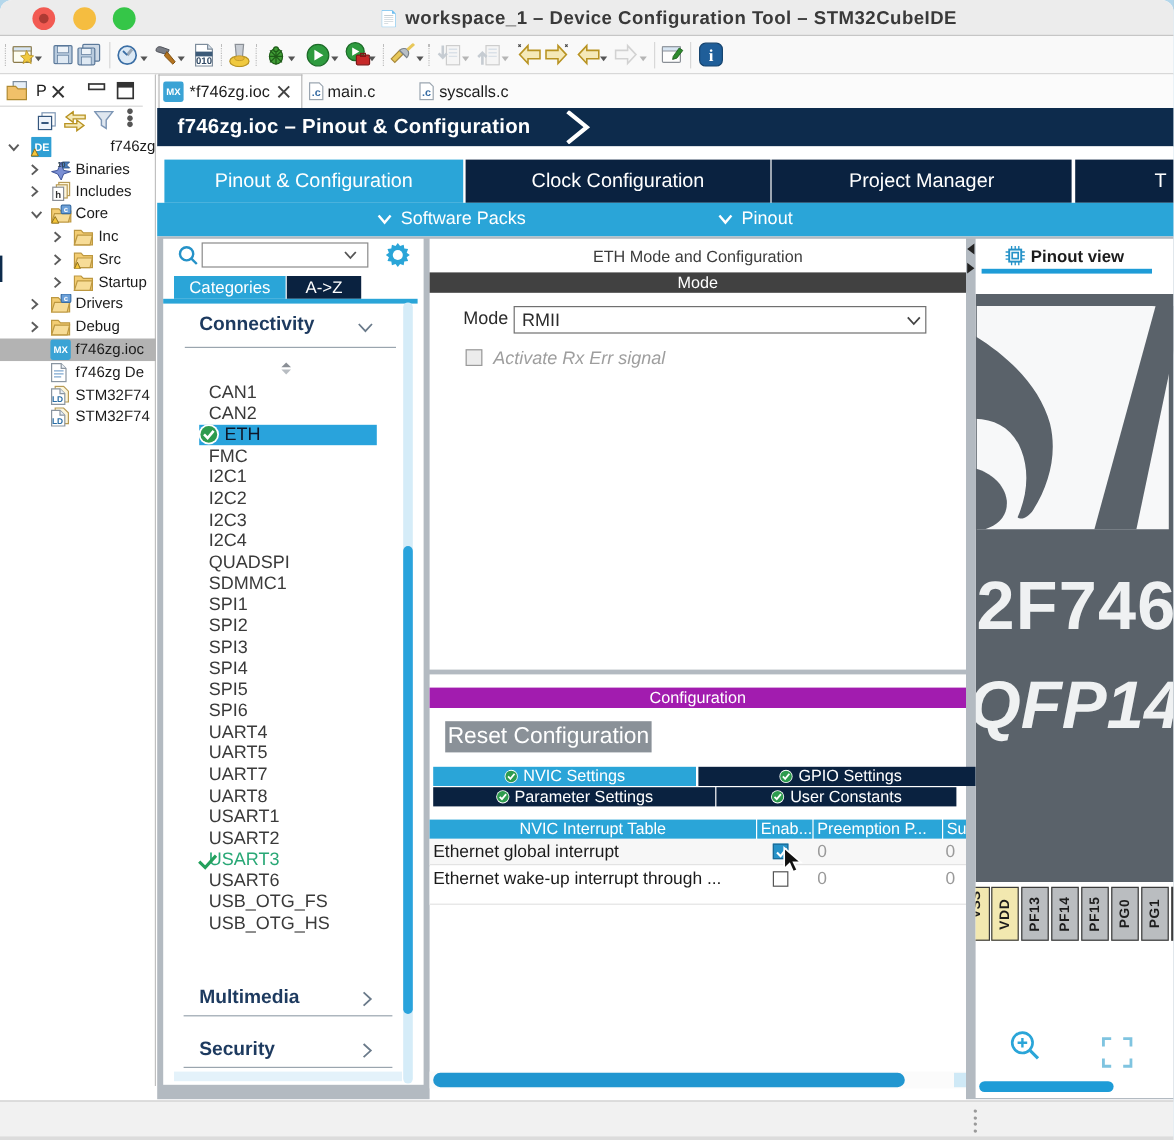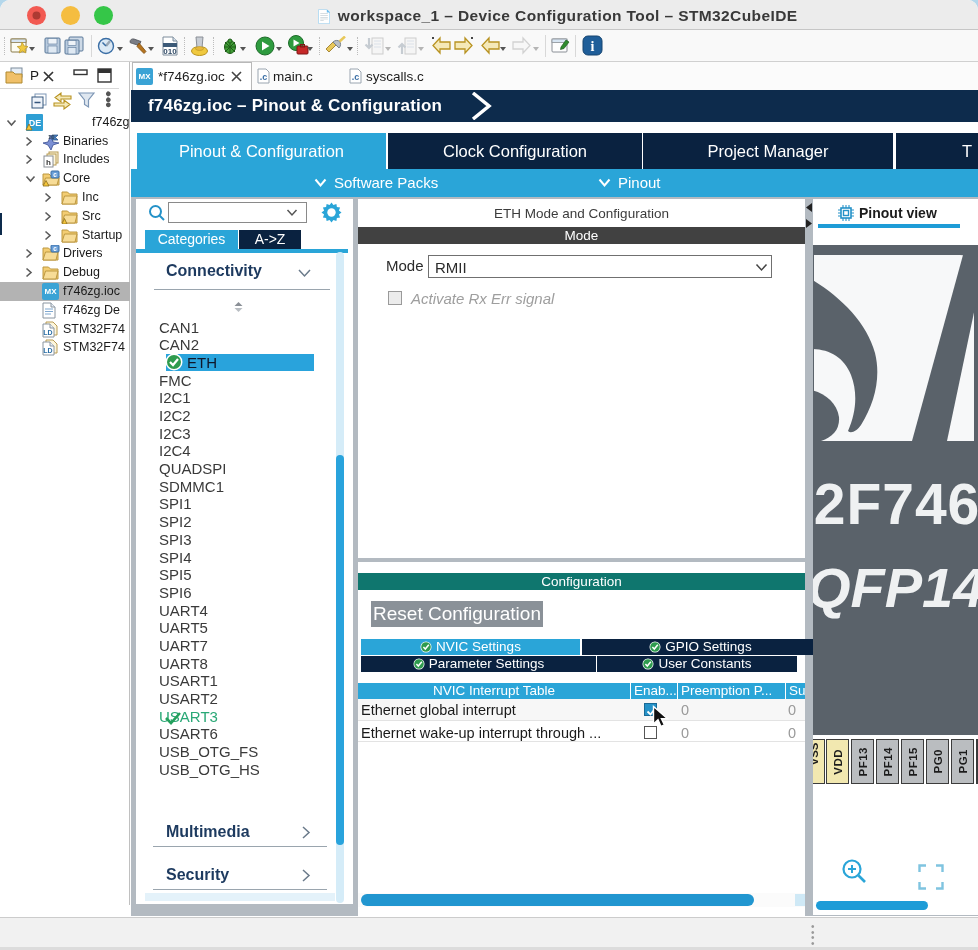--- a/index.html
+++ b/index.html
@@ -27,21 +27,21 @@
 .mxtab{position:absolute;top:0;height:36px;background:#0a2240;color:#fff;font-size:16.5px;text-align:center;line-height:36px;}
 #subbar{position:absolute;left:131px;top:169px;width:847px;height:28px;background:#2aa5d8;color:#fff;font-size:15px;}
 
 #content{position:absolute;left:131px;top:197px;width:847px;height:719px;background:#b3bac1;}
 #comp{position:absolute;left:5px;top:2px;width:217px;height:705px;background:#fff;}
 #midtop{position:absolute;left:227px;top:2px;width:447px;height:359px;background:#fff;}
 #midbot{position:absolute;left:227px;top:365px;width:447px;height:545px;background:#fff;}
 #pinout{position:absolute;left:682px;top:2px;width:165px;height:716px;background:#fff;overflow:hidden;}
 
 #status{position:absolute;left:0;top:917px;width:978px;height:33px;background:#f1f1f1;border-top:1px solid #cccccc;}
-.listitem{height:17.7px;line-height:17.7px;font-size:15px;color:#3a3a3a;padding-left:23px;}
+.listitem{height:17.7px;line-height:17.7px;font-size:15px;color:#3a3a3a;padding-left:38px;}
 .pin{position:absolute;top:540px;width:23px;height:45px;background:#babdc0;border:1.5px solid #3c3c3c;display:flex;align-items:center;justify-content:center;}
 .pin span{writing-mode:vertical-rl;transform:rotate(180deg);font-size:11.5px;font-weight:bold;color:#1c1c1c;letter-spacing:0.5px;}
 .piny{background:#f2e8b0;}
 </style></head>
 <body>
 <div id="win">
   <div id="titlebar">
     <div class="light" style="left:27px;background:#f25a52;"></div>
     <div class="light" style="left:61px;background:#f5bd40;"></div>
     <div class="light" style="left:94px;background:#35c648;"></div>
@@ -455,21 +455,21 @@
       <div class="abs" style="left:70px;top:56px;width:344px;height:23px;border:1.5px solid #707070;background:#fff;">
         <span class="abs" style="left:6px;top:2.5px;font-size:15px;color:#2b2b2b;">RMII</span>
         <svg class="abs" style="left:326px;top:7px;" width="13" height="9" viewBox="0 0 13 9">
             <path d="M1.5 1.5 L6.5 7 L11.5 1.5" fill="none" stroke="#444" stroke-width="1.5"></path>
           </svg>
       </div>
       <div class="abs" style="left:30px;top:92px;width:14px;height:14px;border:1.5px solid #9a9a9a;background:#ececec;"></div>
       <div class="abs" style="left:53px;top:91px;font-size:15px;font-style:italic;color:#9e9e9e;">Activate Rx Err signal</div>
     </div>
     <div id="midbot">
-      <div class="abs" style="left:0;top:11px;width:447px;height:17px;background:#0f766e;color:#fff;font-size:13.5px;text-align:center;line-height:17px;">Configuration</div>
+      <div class="abs" style="left:0;top:11px;width:447px;height:17px;background:#a21caf;color:#fff;font-size:13.5px;text-align:center;line-height:17px;">Configuration</div>
       <div class="abs" style="left:13px;top:39px;width:172px;height:26px;background:#8a9198;color:#fff;font-size:19px;text-align:center;line-height:26px;">Reset Configuration</div>
       <div class="abs" style="left:3px;top:77px;width:219px;height:16px;background:#2aa5d8;color:#fff;font-size:13.5px;text-align:center;line-height:16px;"><svg style="vertical-align:-2px;margin-right:4px;" width="12" height="12" viewBox="0 0 12 12">
             <circle cx="6" cy="6" r="5.5" fill="#fff"></circle>
             <circle cx="6" cy="6" r="4.8" fill="#2e9b4e"></circle>
             <path d="M3.4 6 L5.3 8 L8.8 3.8" fill="none" stroke="#fff" stroke-width="1.5"></path>
           </svg>NVIC Settings</div>
       <div class="abs" style="left:224px;top:77px;width:237px;height:16px;background:#0a2240;color:#fff;font-size:13.5px;text-align:center;line-height:16px;"><svg style="vertical-align:-2px;margin-right:4px;" width="12" height="12" viewBox="0 0 12 12">
             <circle cx="6" cy="6" r="5.5" fill="#fff"></circle>
             <circle cx="6" cy="6" r="4.8" fill="#2e9b4e"></circle>
             <path d="M3.4 6 L5.3 8 L8.8 3.8" fill="none" stroke="#fff" stroke-width="1.5"></path>
@@ -489,21 +489,21 @@
       <div class="abs" style="left:320px;top:121px;width:107px;height:16px;background:#2aa5d8;color:#fff;font-size:13.5px;line-height:16px;padding-left:3px;">Preemption P...</div>
       <div class="abs" style="left:428px;top:121px;width:19px;height:16px;background:#2aa5d8;color:#fff;font-size:13.5px;line-height:16px;padding-left:3px;">Su</div>
       <div class="abs" style="left:0;top:137px;width:447px;height:22px;background:#f7f7f7;border-bottom:1px solid #e3e3e3;">
         <span class="abs" style="left:3px;top:3px;font-size:14.5px;color:#1a1a1a;">Ethernet global interrupt</span>
         <div class="abs" style="left:286px;top:4px;width:13px;height:13px;background:#2592c8;border:1px solid #1a6a96;"><svg width="13" height="13" viewBox="0 0 13 13">
               <path d="M2.5 6.5 L5.5 9.5 L10.5 3" fill="none" stroke="#fff" stroke-width="1.8"></path>
             </svg></div>
         <span class="abs" style="left:323px;top:3px;font-size:14.5px;color:#9a9a9a;">0</span>
         <span class="abs" style="left:430px;top:3px;font-size:14.5px;color:#9a9a9a;">0</span>
       </div>
-      <div class="abs" style="left:0;top:160px;width:447px;height:20px;background:#fff;border-bottom:1px solid #e3e3e3;text-align:center;">
+      <div class="abs" style="left:0;top:160px;width:447px;height:32px;background:#fff;border-bottom:1px solid #e3e3e3;text-align:center;">
         <span class="abs" style="left:3px;top:3px;font-size:14.5px;color:#1a1a1a;">Ethernet wake-up interrupt through ...</span>
         <div class="abs" style="left:286px;top:4px;width:13px;height:13px;background:#fff;border:1.5px solid #555;"></div>
         <span class="abs" style="left:323px;top:3px;font-size:14.5px;color:#9a9a9a;">0</span>
         <span class="abs" style="left:430px;top:3px;font-size:14.5px;color:#9a9a9a;">0</span>
       </div>
       <svg class="abs" style="left:294px;top:143px;" width="17" height="24" viewBox="0 0 17 24">
           <path d="M1.5 1.5 L1.5 19 L6 14.8 L9 21.5 L12.4 20 L9.4 13.6 L15.5 13.6 Z" fill="#111" stroke="#fff" stroke-width="1.4"></path>
         </svg>
       <div class="abs" style="left:0;top:331px;width:447px;height:14px;background:#fbfbfb;"></div>
       <div class="abs" style="left:437px;top:332px;width:10px;height:12px;background:#cfe9f6;"></div>

